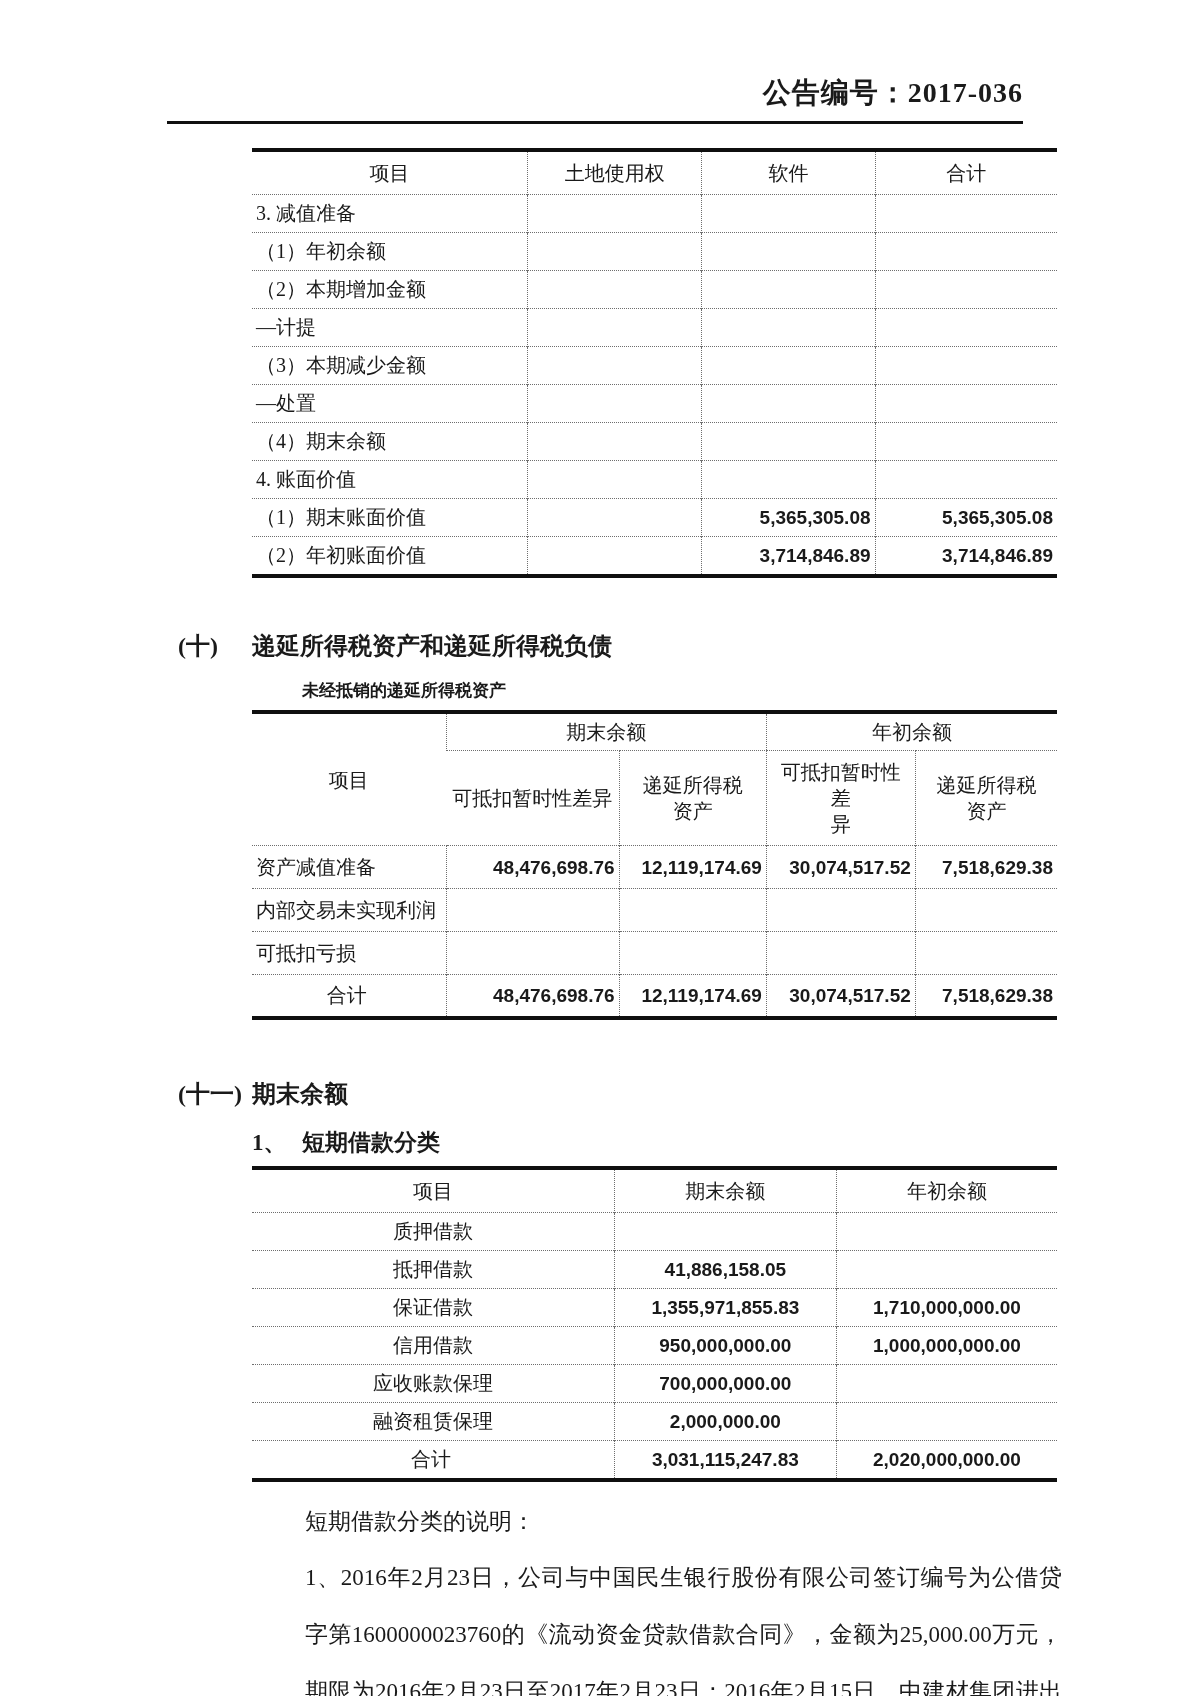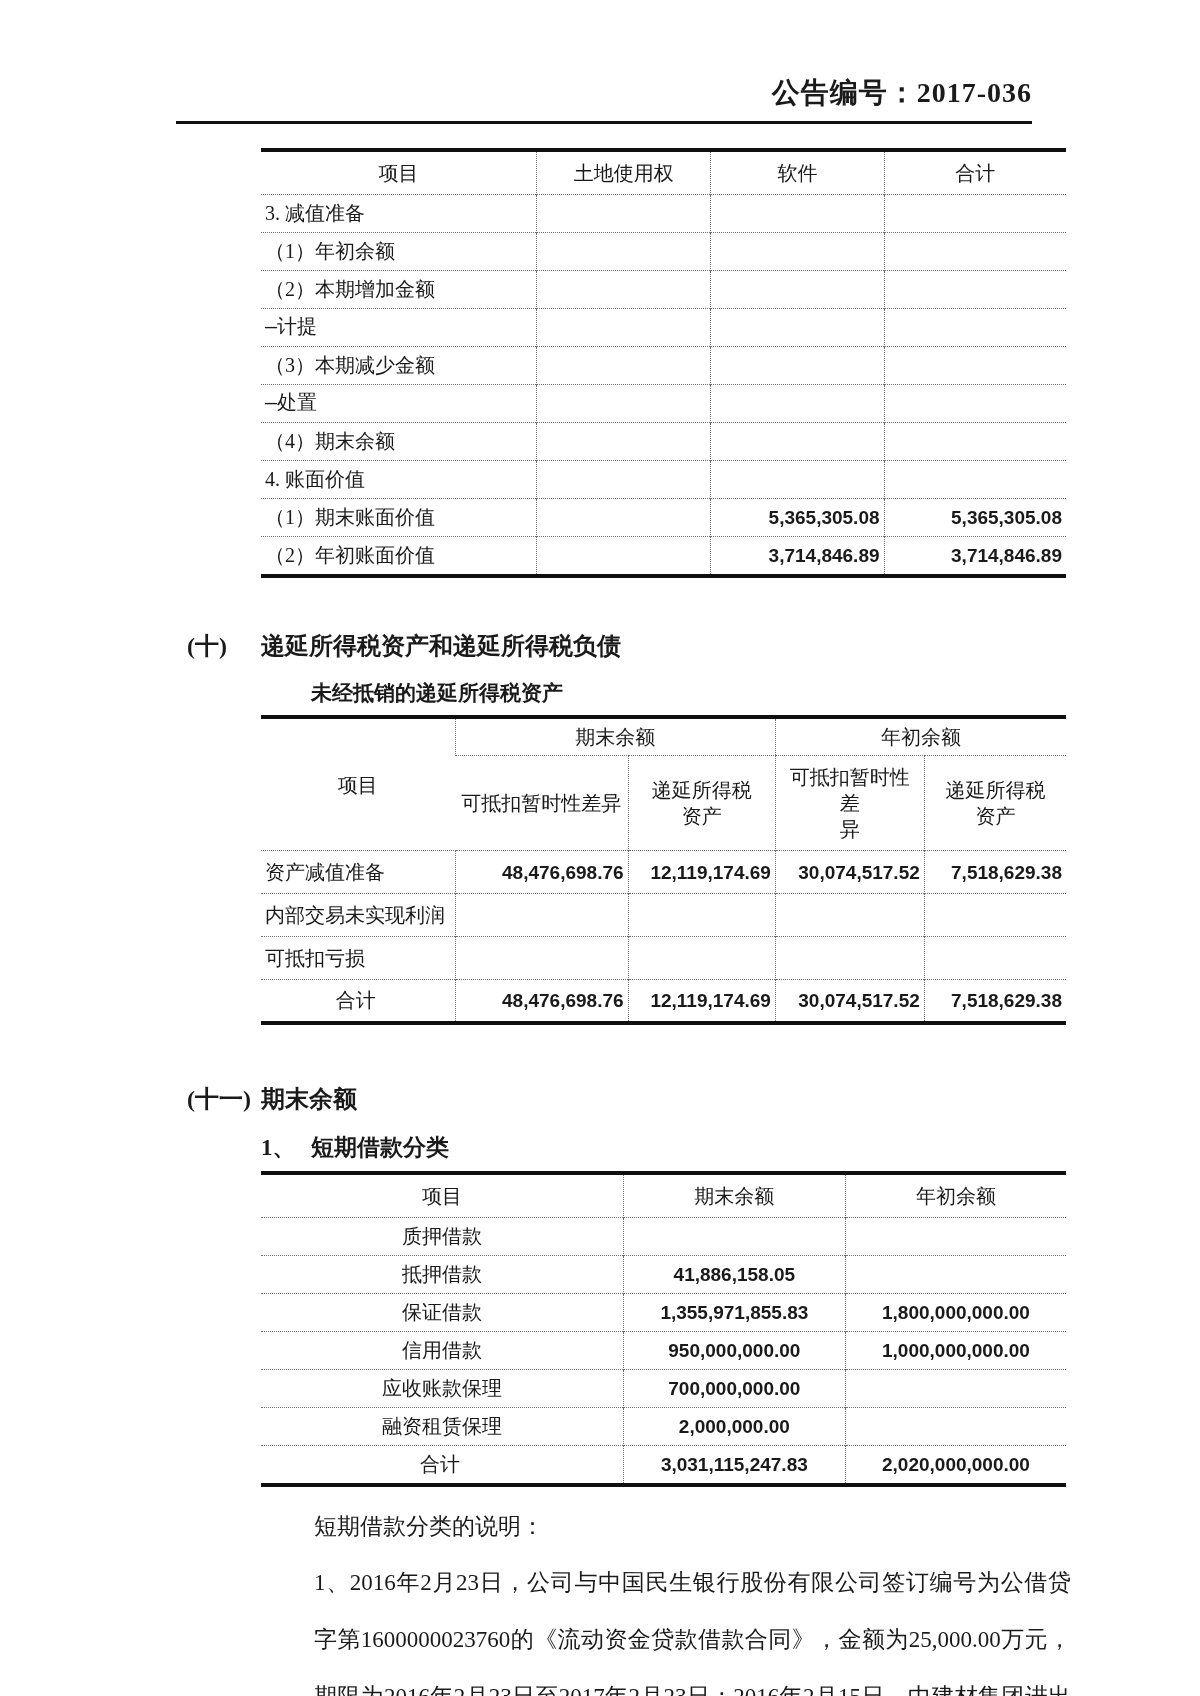--- a/index.html
+++ b/index.html
@@ -3,21 +3,21 @@
 <meta charset="utf-8">
 <style>
   * { margin: 0; padding: 0; box-sizing: border-box; }
   html, body { background: #ffffff; }
   body {
     width: 1200px; height: 1696px;
     font-family: "Liberation Serif", serif;
     color: #1a1a1a;
     overflow: hidden;
   }
-  .page { position: relative; width: 1200px; height: 1696px; padding-top: 74px; padding-left: 9px; }
+  .page { position: relative; width: 1200px; height: 1696px; padding-top: 74px; }
 
   
   .doc-header {
     margin-left: 167px; width: 856px;
     border-bottom: 3px solid #101010;
     padding-bottom: 9px;
     text-align: right;
   }
   .doc-number {
     font-size: 28px; font-weight: bold; letter-spacing: 1px;
@@ -42,42 +42,42 @@
   table.tbl th + th, table.tbl td + td { border-left: 1px dotted #6e6e6e; }
   table.tbl tbody tr td { border-top: 1px dotted #6e6e6e; }
   table.tbl thead tr:first-child th { border-top: none; }
   table.tbl tbody tr:first-child td { border-top: 1px dotted #6e6e6e; }
   table.tbl thead { border-bottom: 1px dotted #6e6e6e; }
   .tbl2 .group-cell { border-bottom: 1px dotted #6e6e6e; }
 
   .label-cell { text-align: left; padding-left: 26px; }
   .indent-0 { padding-left: 26px; }
   .indent-1 { padding-left: 34px; }
-  .indent-2 { padding-left: 70px; font-family: Liberation Mono, monospace; }
+  .indent-2 { padding-left: 70px; }
   .num-cell {
     font-family: "Liberation Sans", sans-serif;
     font-weight: bold; font-size: 19px;
     text-align: right; padding-right: 22px;
   }
   tr.total-row td.label-cell { text-align: center; padding-left: 0; }
 
   .tbl1 td { height: 37px; }
   .tbl2 td { height: 43px; margin-left: 44px; }
   .tbl3 td { height: 38px; text-align: center; }
 
   
   .section-heading {
     margin-left: 178px; margin-top: 52px;
     display: flex; align-items: baseline;
     font-size: 24px; font-weight: bold;
   }
   .sec-num { width: 74px; flex: 0 0 auto; }
   .sub-heading {
     margin-left: 302px; margin-top: 17px;
-    font-size: 21px; font-weight: bold;
+    font-size: 17px; font-weight: bold;
   }
   .sub-heading-row {
     margin-left: 252px; margin-top: 17px;
     display: flex; align-items: baseline;
     font-size: 23px; font-weight: bold;
   }
   .sub-num { width: 50px; flex: 0 0 auto; }
   .tbl-after-sub { margin-top: 8px; }
 
   
@@ -270,21 +270,21 @@
           <td class="num-cell"></td>
         </tr>
         <tr>
           <td class="label-cell">抵押借款</td>
           <td class="num-cell">41,886,158.05</td>
           <td class="num-cell"></td>
         </tr>
         <tr>
           <td class="label-cell">保证借款</td>
           <td class="num-cell">1,355,971,855.83</td>
-          <td class="num-cell">1,800,000,000.00</td>
+          <td class="num-cell">1,710,000,000.00</td>
         </tr>
         <tr>
           <td class="label-cell">信用借款</td>
           <td class="num-cell">950,000,000.00</td>
           <td class="num-cell">1,000,000,000.00</td>
         </tr>
         <tr>
           <td class="label-cell">应收账款保理</td>
           <td class="num-cell">700,000,000.00</td>
           <td class="num-cell"></td>

